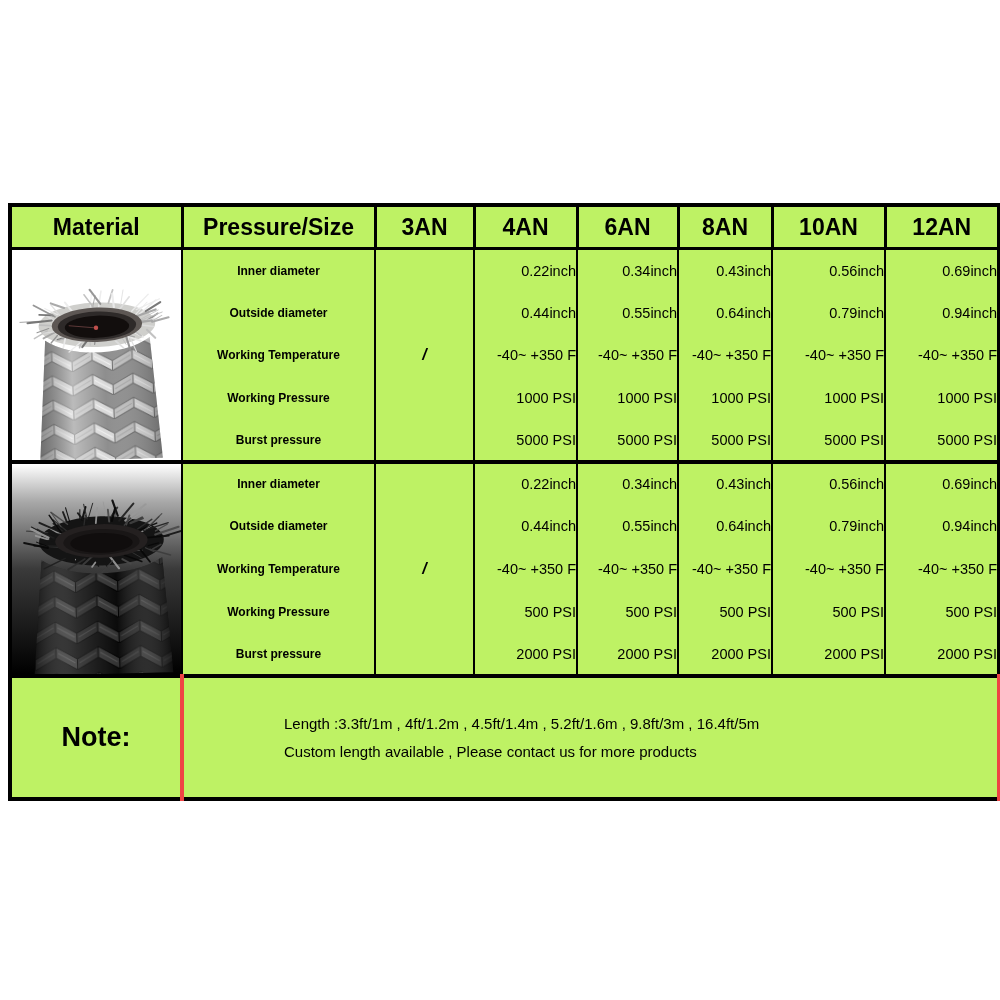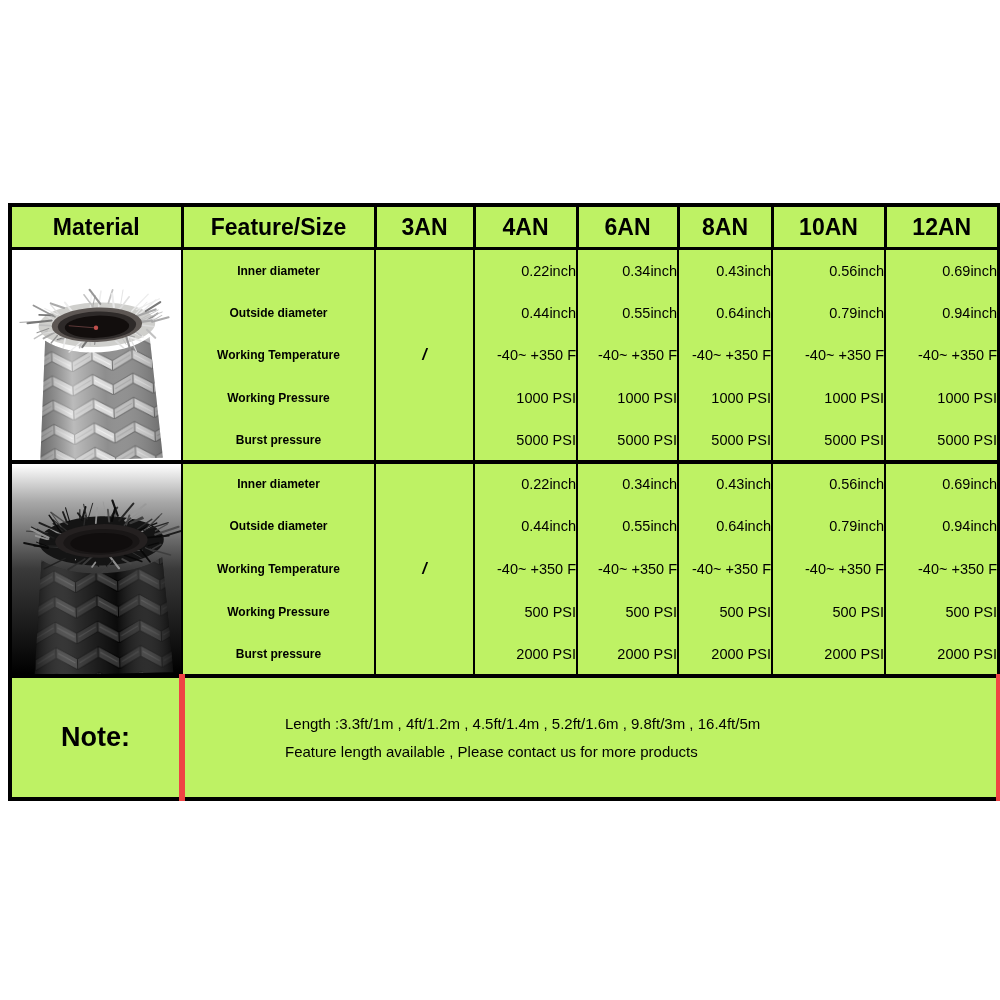--- a/index.html
+++ b/index.html
@@ -14,21 +14,21 @@
   tbody.section{border-bottom:4px solid #000;}
   tbody.section tr{height:42px;}
   tbody.section td{border-left:2px solid #000;border-right:2px solid #000;
                    border-top:0;border-bottom:0;padding:0;white-space:nowrap;}
   td.mat{padding:0;vertical-align:top;overflow:hidden;}
   td.mat svg{display:block;width:100%;height:210px;}
   td.lbl{font-size:12px;font-weight:bold;text-align:center;}
   td.val{font-size:14.5px;font-weight:normal;text-align:right;}
   td.na{font-size:16px;font-weight:bold;font-style:italic;text-align:center;vertical-align:middle;}
   tr.note-row{height:123px;}
-  tr.note-row td{border-left:2px solid #000;border-right:6px solid #ef4444;vertical-align:middle;}
+  tr.note-row td{border-left:2px solid #000;border-right:4px solid #ef4444;vertical-align:middle;}
   td.note-label{font-size:27px;font-weight:bold;text-align:center;}
   td.note-content{font-size:15px;line-height:28px;text-align:left;padding-left:100px;}
   td.note-content .line{display:block;white-space:nowrap;}
 </style>
 </head>
 <body>
 
 <div class="canvas">
   <table class="spec">
     <colgroup>
@@ -38,21 +38,21 @@
       <col style="width:103px">
         <col style="width:101px">
         <col style="width:94px">
       <col style="width:113px">
         <col style="width:114px">
     </colgroup>
 
     <thead>
       <tr>
         <th>Material</th>
-        <th>Feature/Size</th>
+        <th>Pressure/Size</th>
         <th>3AN</th>
         <th>4AN</th>
         <th>6AN</th>
         <th>8AN</th>
         <th>10AN</th>
         <th>12AN</th>
       </tr>
     </thead>
 
     <tbody class="section">
@@ -345,18 +345,18 @@
         <td class="val">2000 PSI</td>
         <td class="val">2000 PSI</td>
       </tr>
     </tbody>
 
     <tbody>
       <tr class="note-row">
         <td class="note-label">Note:</td>
         <td class="note-content" colspan="7">
           <span class="line">Length :3.3ft/1m , 4ft/1.2m , 4.5ft/1.4m , 5.2ft/1.6m , 9.8ft/3m , 16.4ft/5m</span>
-          <span class="line">Feature length available , Please contact us for more products</span>
+          <span class="line">Custom length available , Please contact us for more products</span>
         </td>
       </tr>
     </tbody>
   </table>
 </div>
 
 </body></html>

